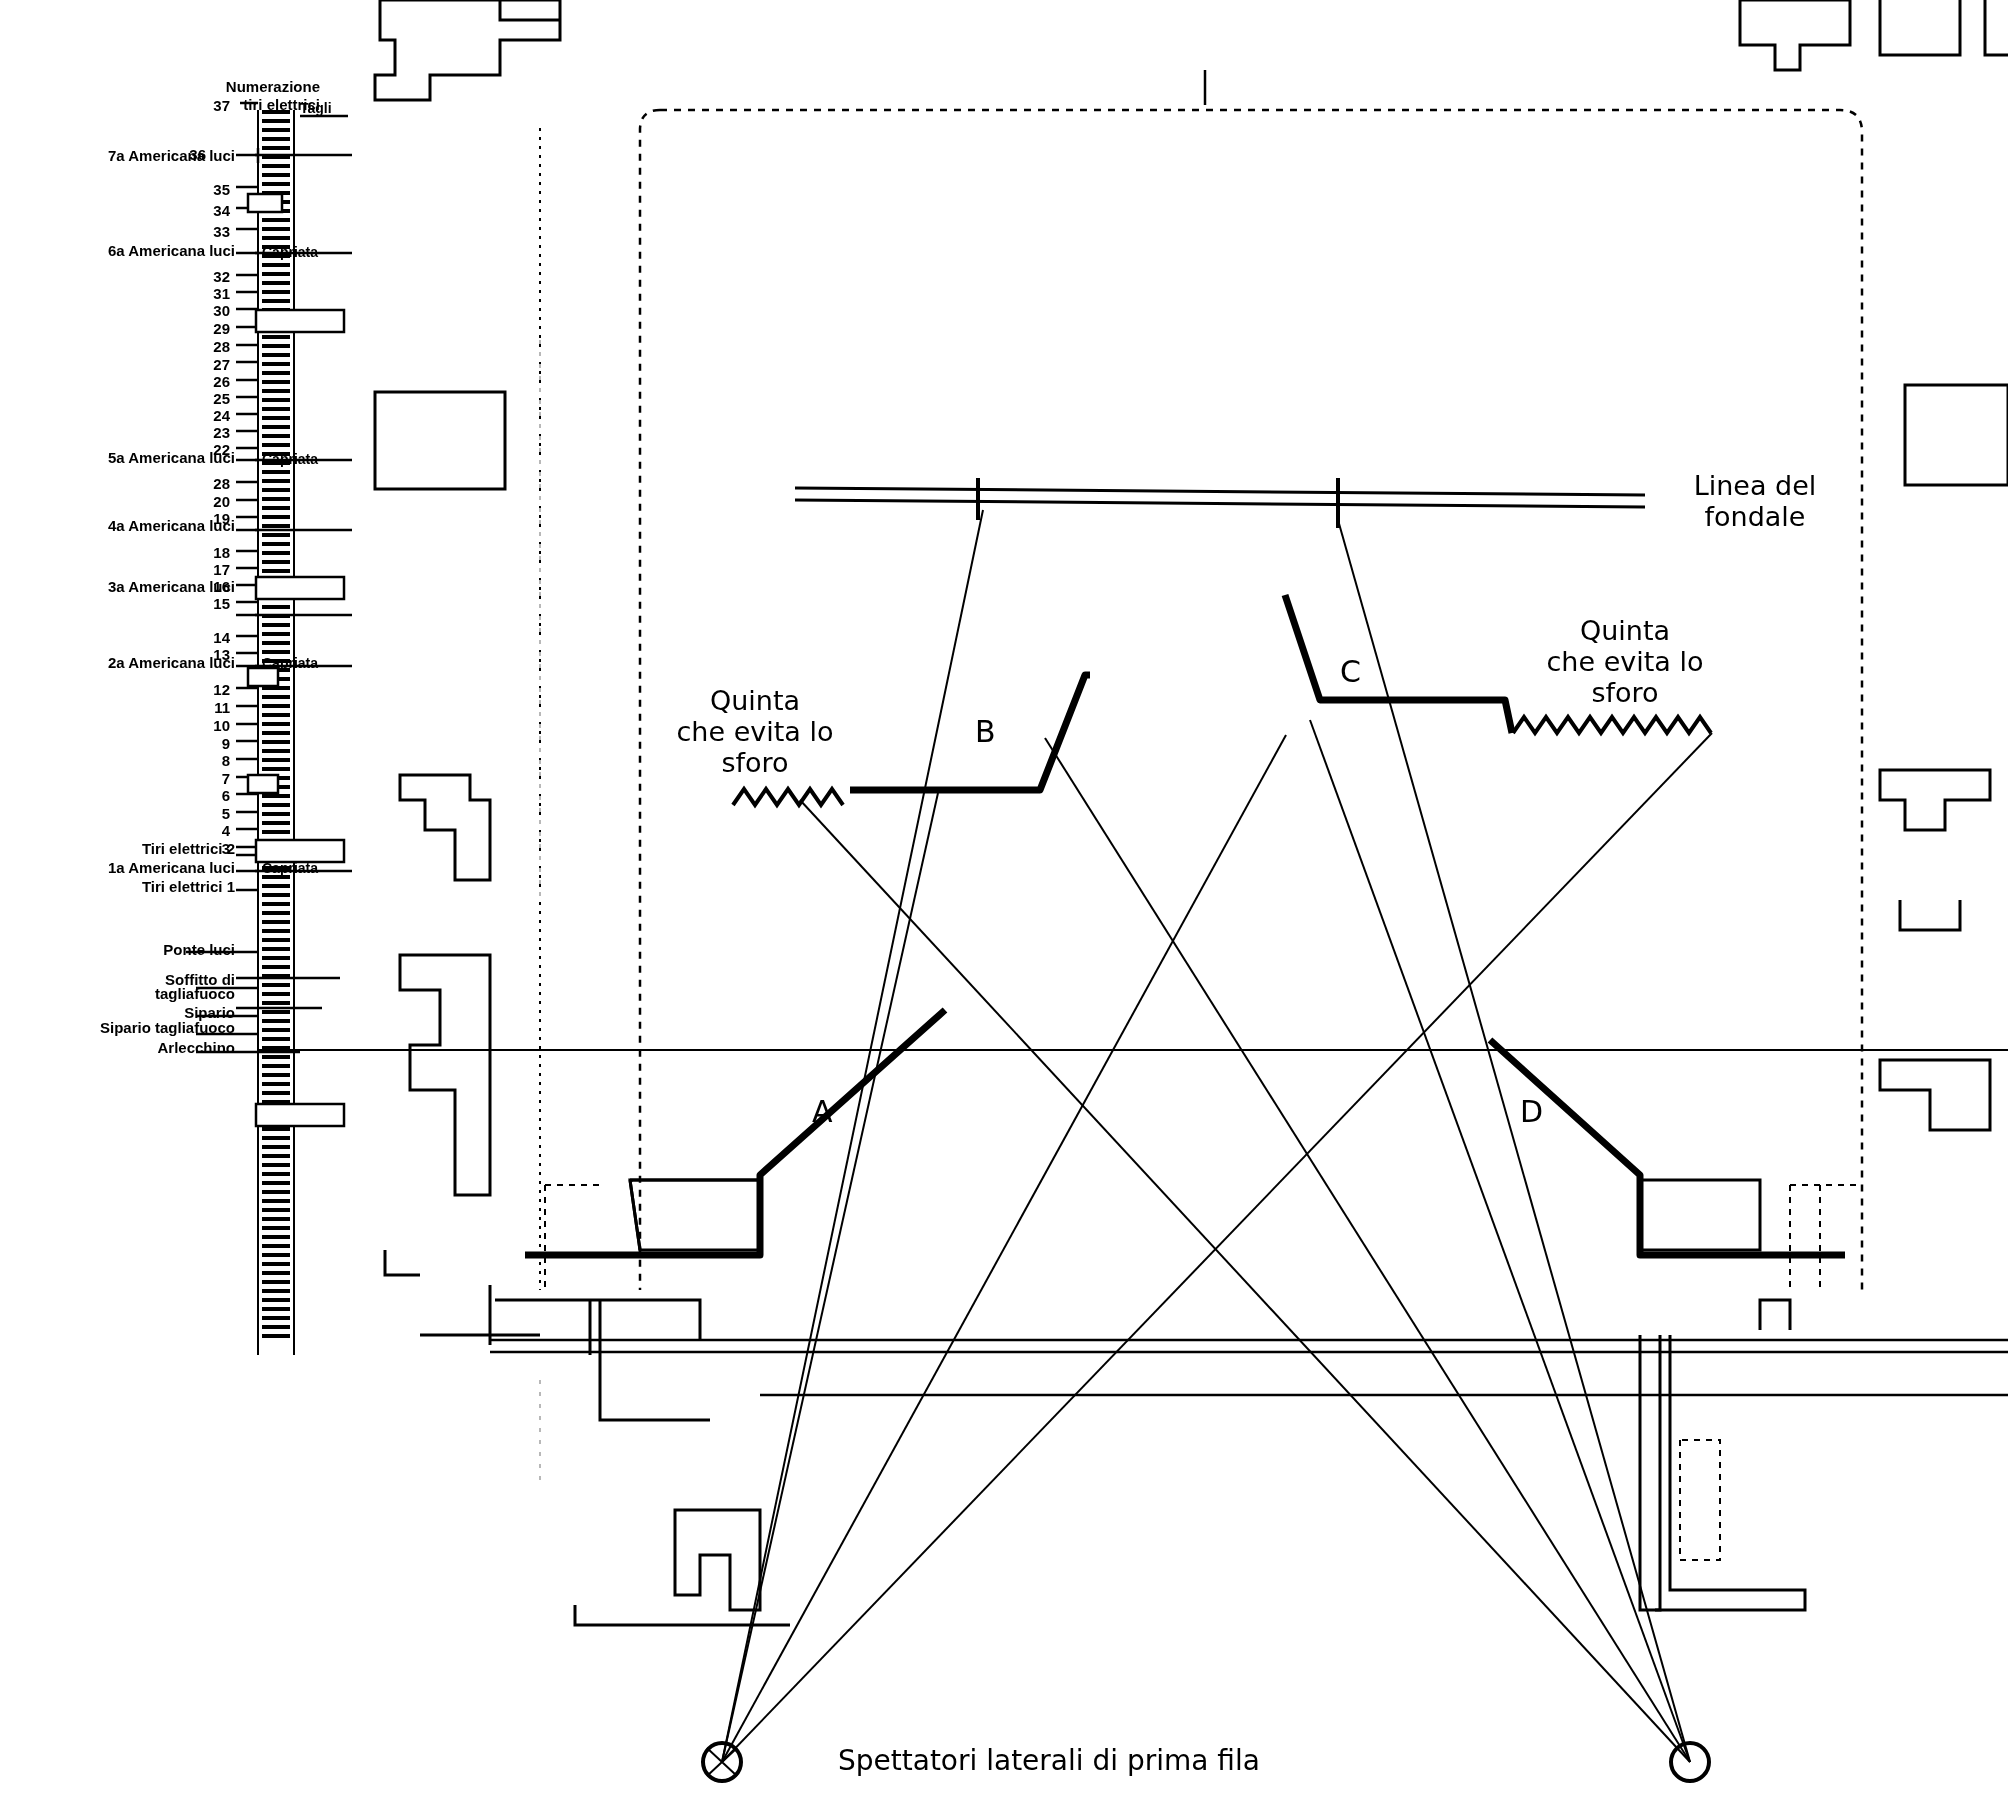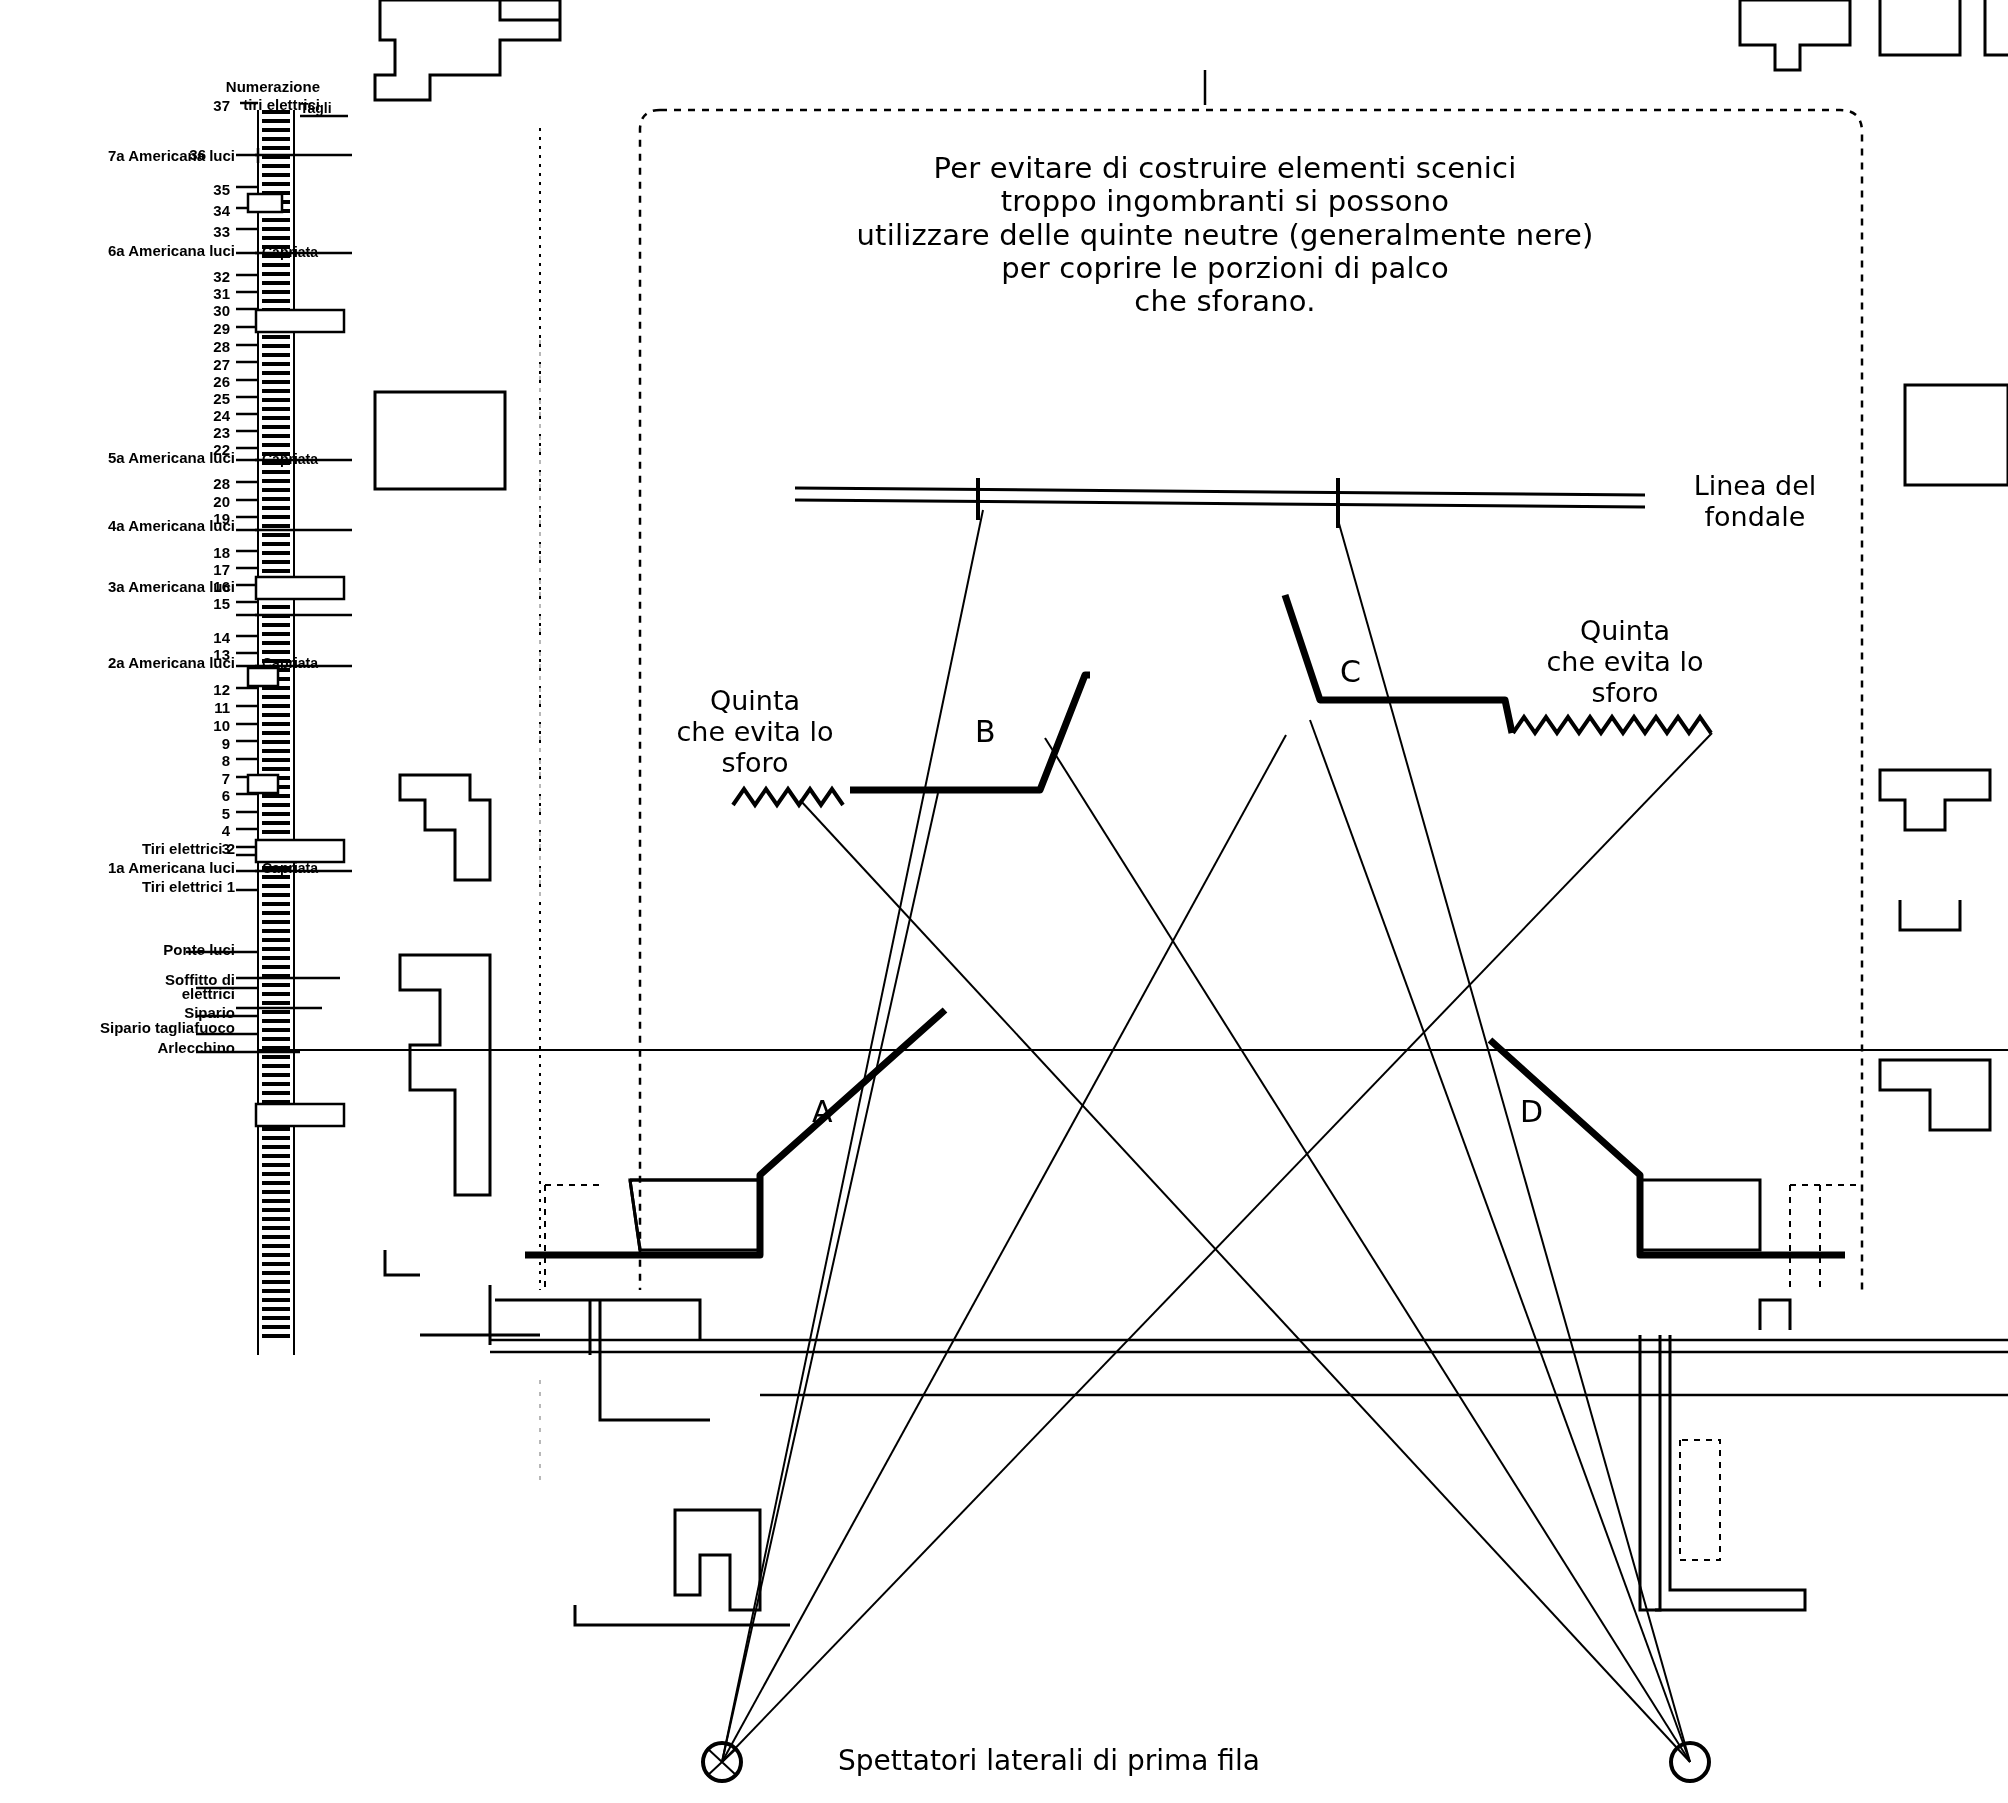--- a/index.html
+++ b/index.html
@@ -432,34 +432,33 @@
       <div class="txt small" style="left: 40px; width: 195px; text-align: right; top: 242px;">6a Americana luci</div>
       <div class="txt small" style="left: 40px; width: 195px; text-align: right; top: 449px;">5a Americana luci</div>
       <div class="txt small" style="left: 40px; width: 195px; text-align: right; top: 517px;">4a Americana luci</div>
       <div class="txt small" style="left: 40px; width: 195px; text-align: right; top: 578px;">3a Americana luci</div>
       <div class="txt small" style="left: 40px; width: 195px; text-align: right; top: 654px;">2a Americana luci</div>
       <div class="txt small" style="left: 40px; width: 195px; text-align: right; top: 840px;">Tiri elettrici 2</div>
       <div class="txt small" style="left: 40px; width: 195px; text-align: right; top: 859px;">1a Americana luci</div>
       <div class="txt small" style="left: 40px; width: 195px; text-align: right; top: 878px;">Tiri elettrici 1</div>
       <div class="txt small" style="left: 40px; width: 195px; text-align: right; top: 941px;">Ponte luci</div>
       <div class="txt small" style="left: 40px; width: 195px; text-align: right; top: 971px;">Soffitto di</div>
-      <div class="txt small" style="left: 40px; width: 195px; text-align: right; top: 985px;">elettrici</div>
+      <div class="txt small" style="left: 40px; width: 195px; text-align: right; top: 985px;">tagliafuoco</div>
       <div class="txt small" style="left: 40px; width: 195px; text-align: right; top: 1004px;">Sipario</div>
       <div class="txt small" style="left: 40px; width: 195px; text-align: right; top: 1019px;">Sipario tagliafuoco</div>
       <div class="txt small" style="left: 40px; width: 195px; text-align: right; top: 1039px;">Arlecchino</div>
     </div>
 
   <div id="capriataLabels">
       <div class="txt cap" style="left: 262px; top: 244px;">Capriata</div>
       <div class="txt cap" style="left: 262px; top: 451px;">Capriata</div>
       <div class="txt cap" style="left: 262px; top: 655px;">Capriata</div>
       <div class="txt cap" style="left: 262px; top: 860px;">Capriata</div>
     </div>
 
-  <div class="txt note" style="left:760px; top:152px; width:930px;">Per evitare di costruire elementi scenici<br>troppo ingombranti si possono<br>utilizzare delle quinte neutre (generalmente nere)<br>per coprire le porzioni di palco<br>che sforano.</div>
 
 
   <div class="txt biglbl" style="left:1640px; top:470px; width:230px;">Linea del<br>fondale</div>
 
   <div class="txt biglbl" style="left:640px; top:685px; width:230px;">Quinta<br>che evita lo<br>sforo</div>
 
   <div class="txt biglbl" style="left:1510px; top:615px; width:230px;">Quinta<br>che evita lo<br>sforo</div>
 
   <div class="txt letter" style="left:812px; top:1095px;">A</div>
   <div class="txt letter" style="left:975px; top:715px;">B</div>

